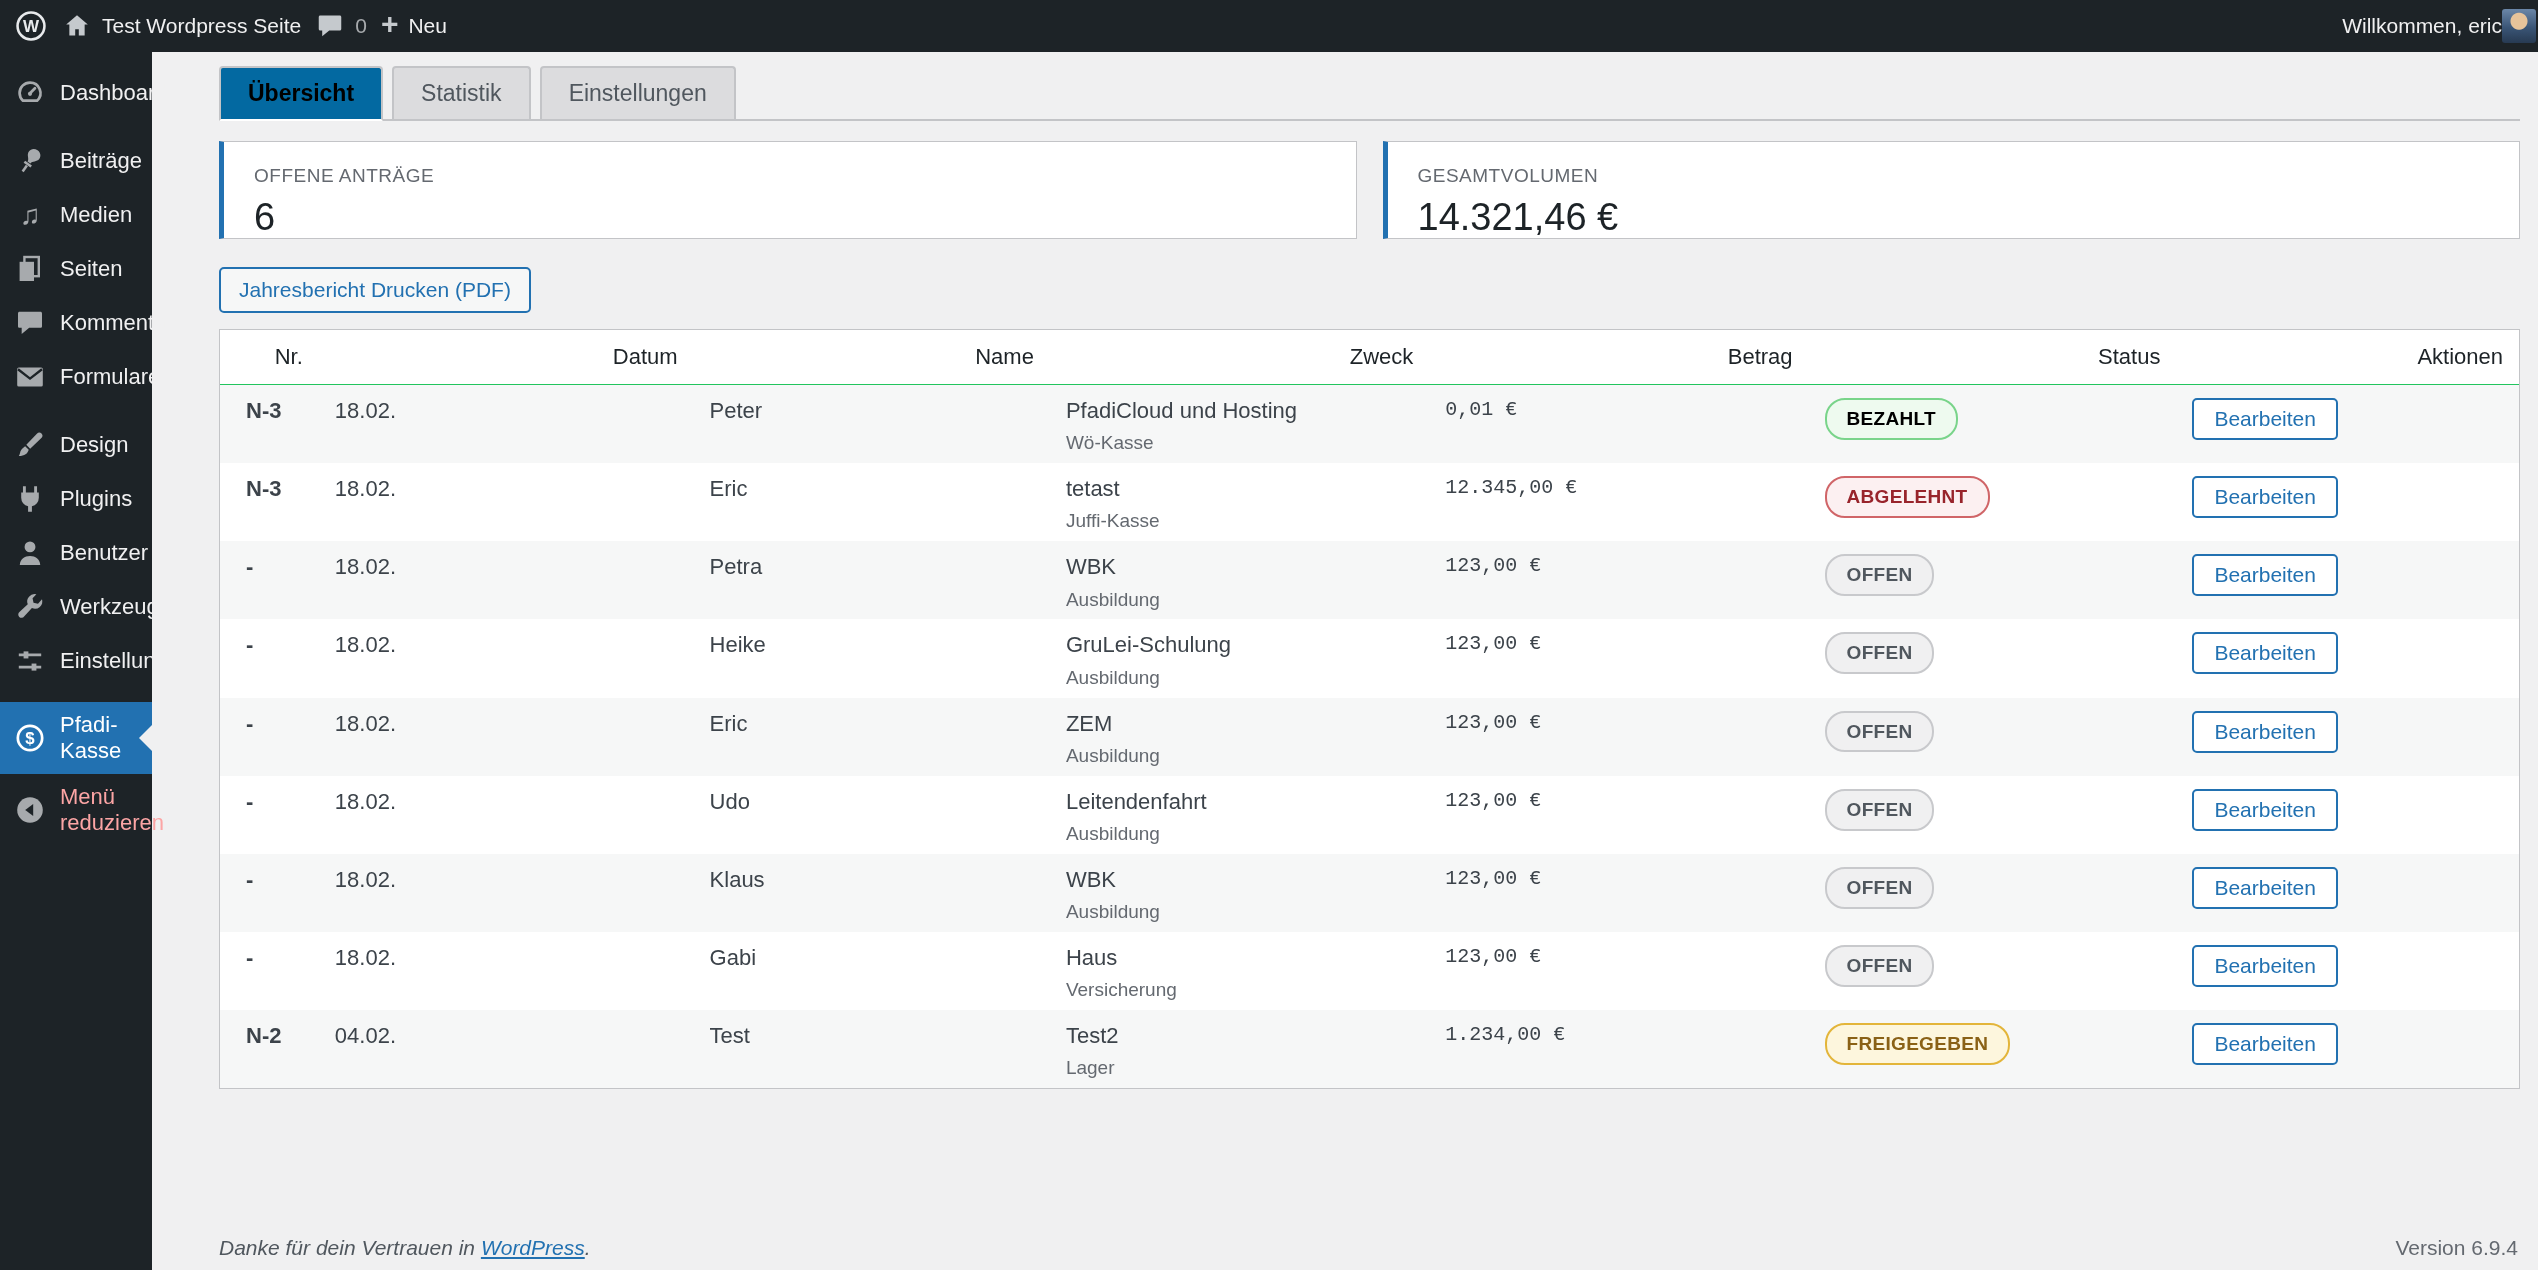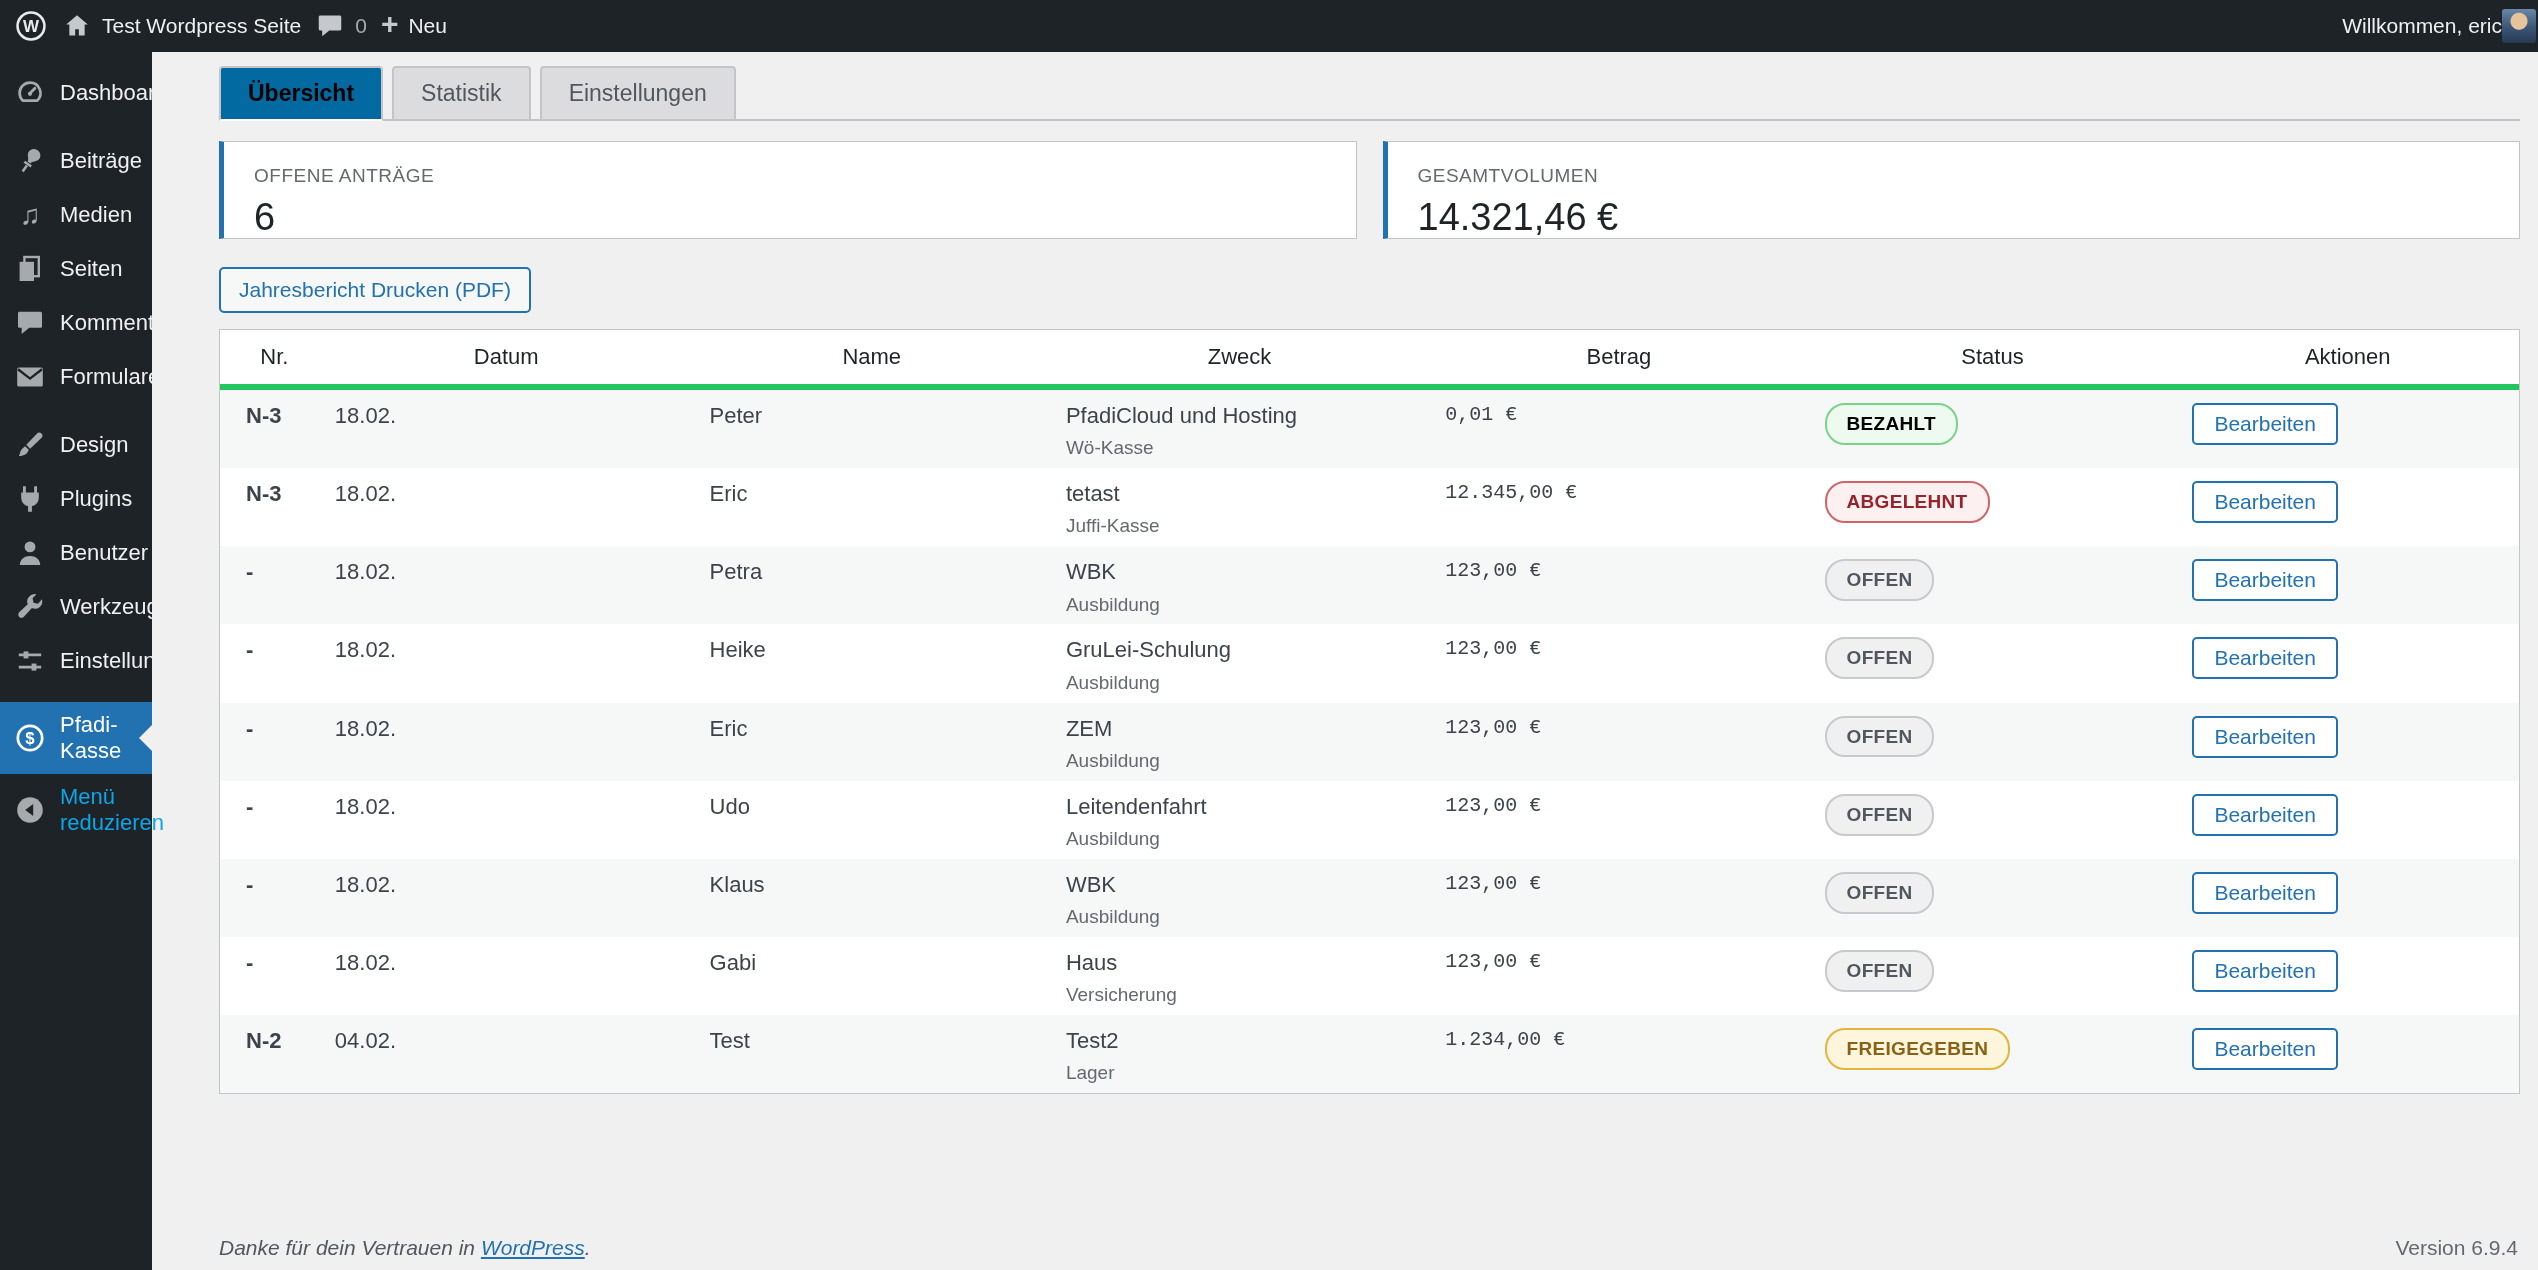--- a/index.html
+++ b/index.html
@@ -54,21 +54,21 @@
   .menu-item .mi-icon svg { width: 32px; height: 32px; }
   .menu-item .mi-icon .tglyph { font-size: 28px; line-height: 1; }
   .menu-item.sep-before { margin-top: 14px; }
   .menu-item.active { background: #2271b1; color: #fff; }
   .menu-item.active .mi-icon { color: #fff; }
   .menu-item.active::after {
     content: ""; position: absolute; right: 0; top: 50%; transform: translateY(-50%);
     border-top: 13px solid transparent; border-bottom: 13px solid transparent;
     border-right: 13px solid #f0f0f1;
   }
-  .menu-item.dim { color: #0ea5e9; }
+  .menu-item.dim { color: #fca5a5; }
   .carve { stroke: #1d2327; }
   .carve-f { fill: #1d2327; }
 
   
   .content {
     position: absolute; top: 52px; left: 190px; right: 0; bottom: 0;
     padding: 0 18px 0 29px;
   }
   h1.page-title {
     margin: 16px 0 0; font-size: 37px; font-weight: 400; color: #1d2327; line-height: 1.25;
@@ -99,22 +99,22 @@
     display: inline-block; font-family: inherit;
     font-size: 21px; color: #2271b1; background: #f6f7f7;
     border: 2px solid #2271b1; border-radius: 5px;
     padding: 9px 18px; cursor: pointer;
   }
   .print-btn { margin-top: 28px; }
 
   .table-card { margin-top: 16px; background: #fff; border: 1px solid #c3c4c7; }
   table.billing { width: 100%; border-collapse: collapse; font-size: 22px; }
   .billing thead th {
-    text-align: center; font-weight: 400; color: #1d2327;
-    padding: 14px 16px; border-bottom: 6px solid #22c55e;
+    text-align: right; font-weight: 400; color: #1d2327;
+    padding: 14px 16px; border-bottom: 1px solid #22c55e;
   }
   .billing th:first-child, .billing td:first-child { padding-left: 26px; }
   .billing tbody tr:nth-child(odd) { background: #f6f7f7; }
   .billing td { padding: 13px 16px 9px; vertical-align: top; color: #3c434a; line-height: 1.15; }
   .c-nr { font-weight: 600; color: #2c3338; }
   .zweck-sub { font-size: 19px; color: #646970; margin-top: 9px; }
   .c-betrag { font-family: "Liberation Mono", "DejaVu Sans Mono", monospace; font-size: 20px; }
   .badge {
     display: inline-block; font-size: 19px; font-weight: 700; letter-spacing: 0.3px;
     padding: 8px 20px; border-radius: 20px; white-space: nowrap;

